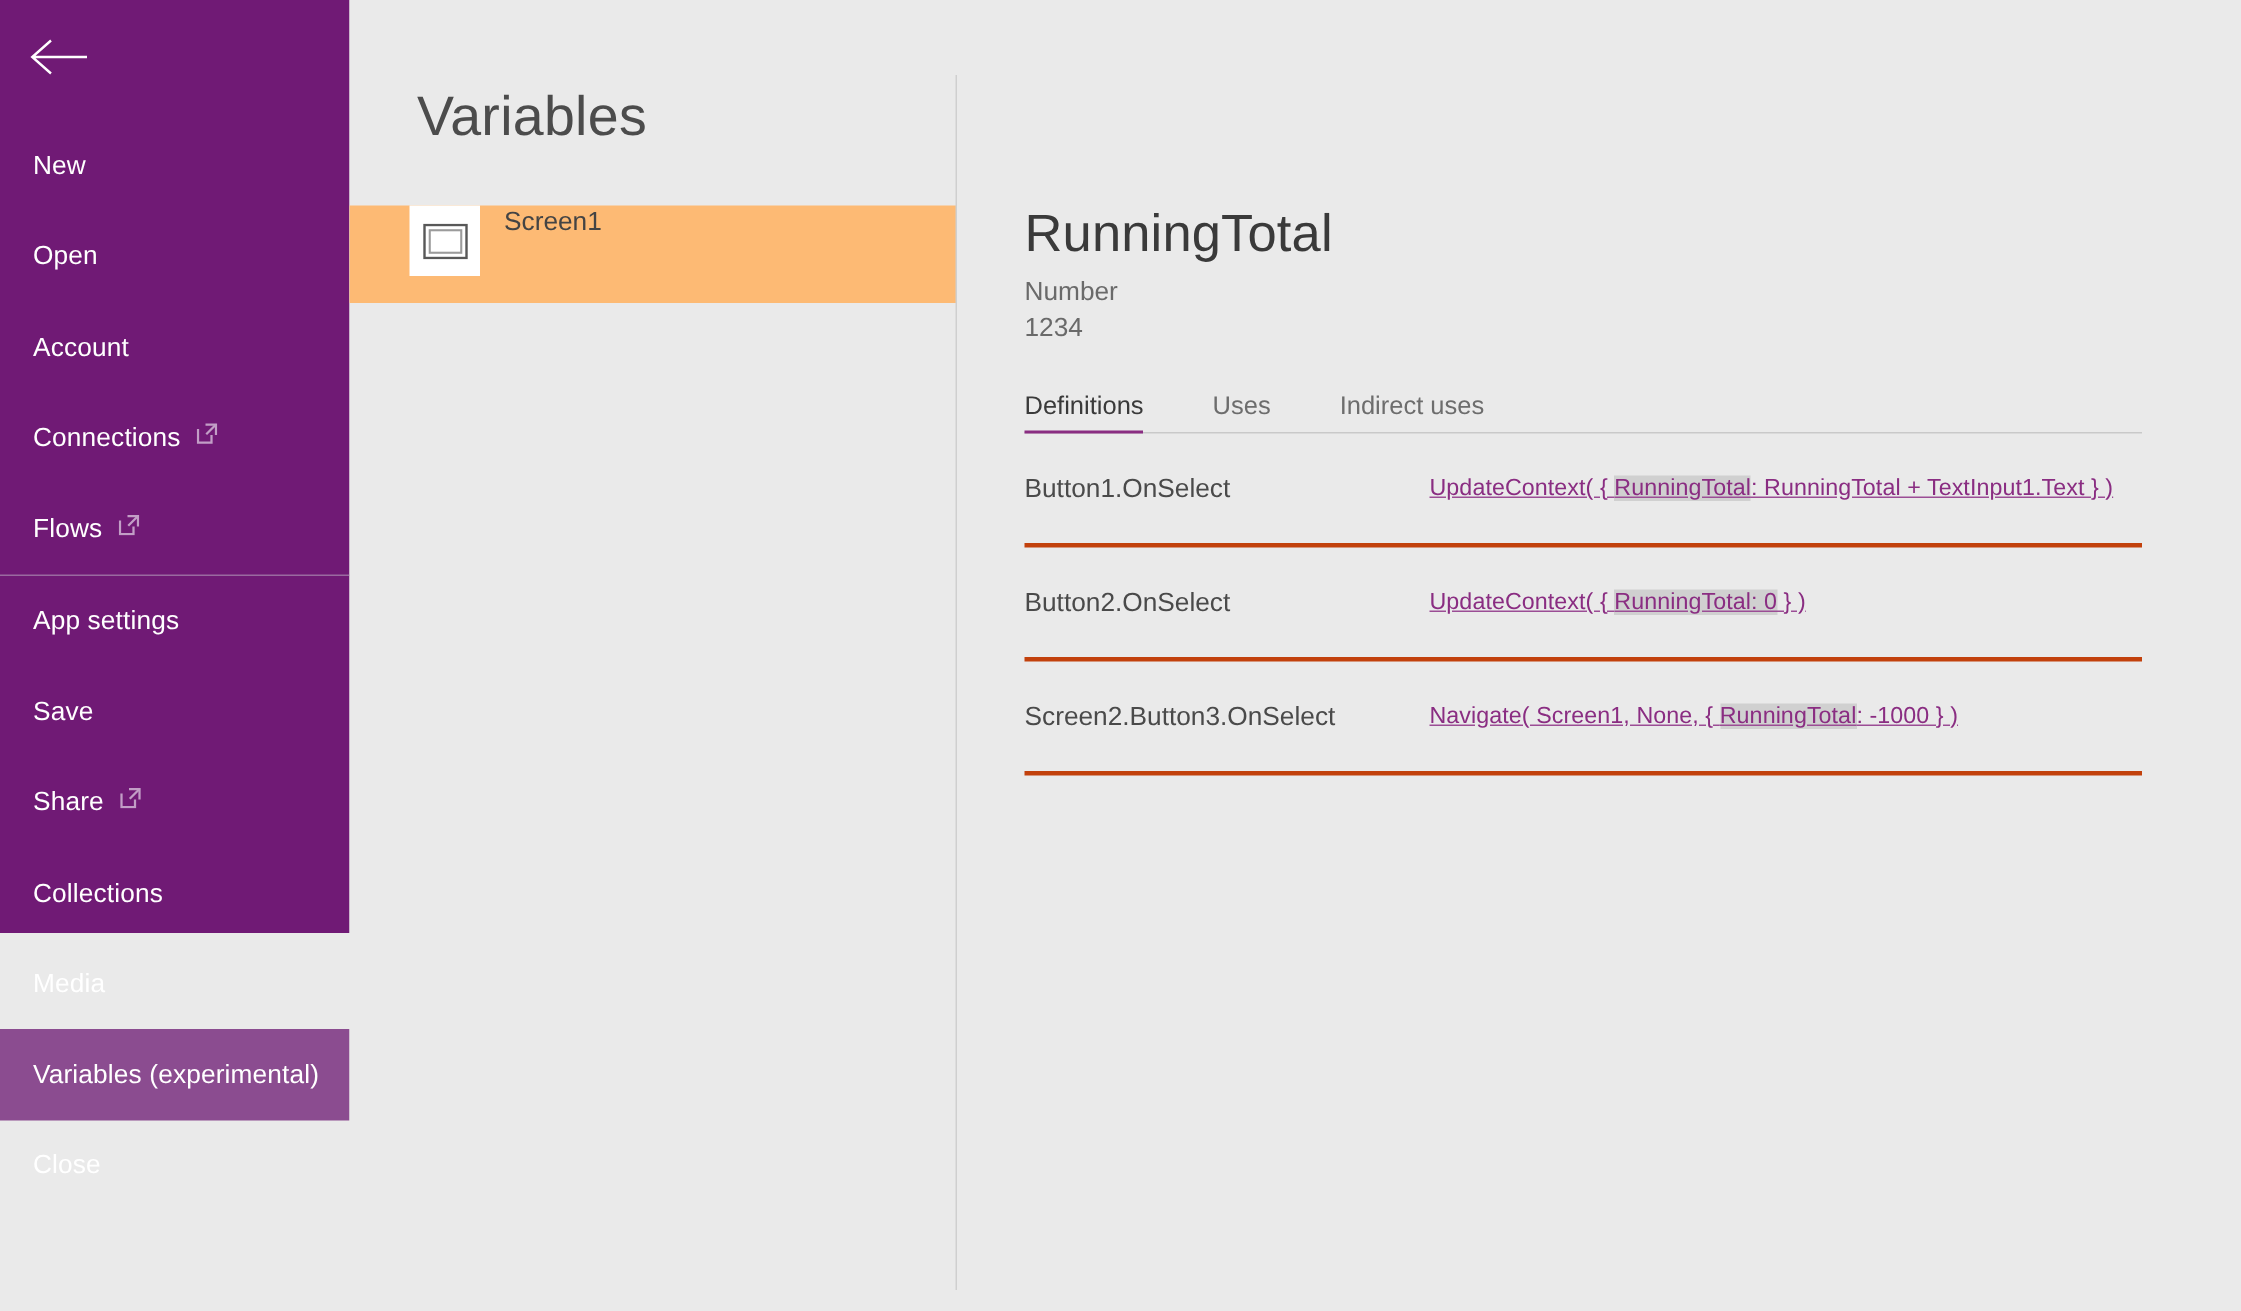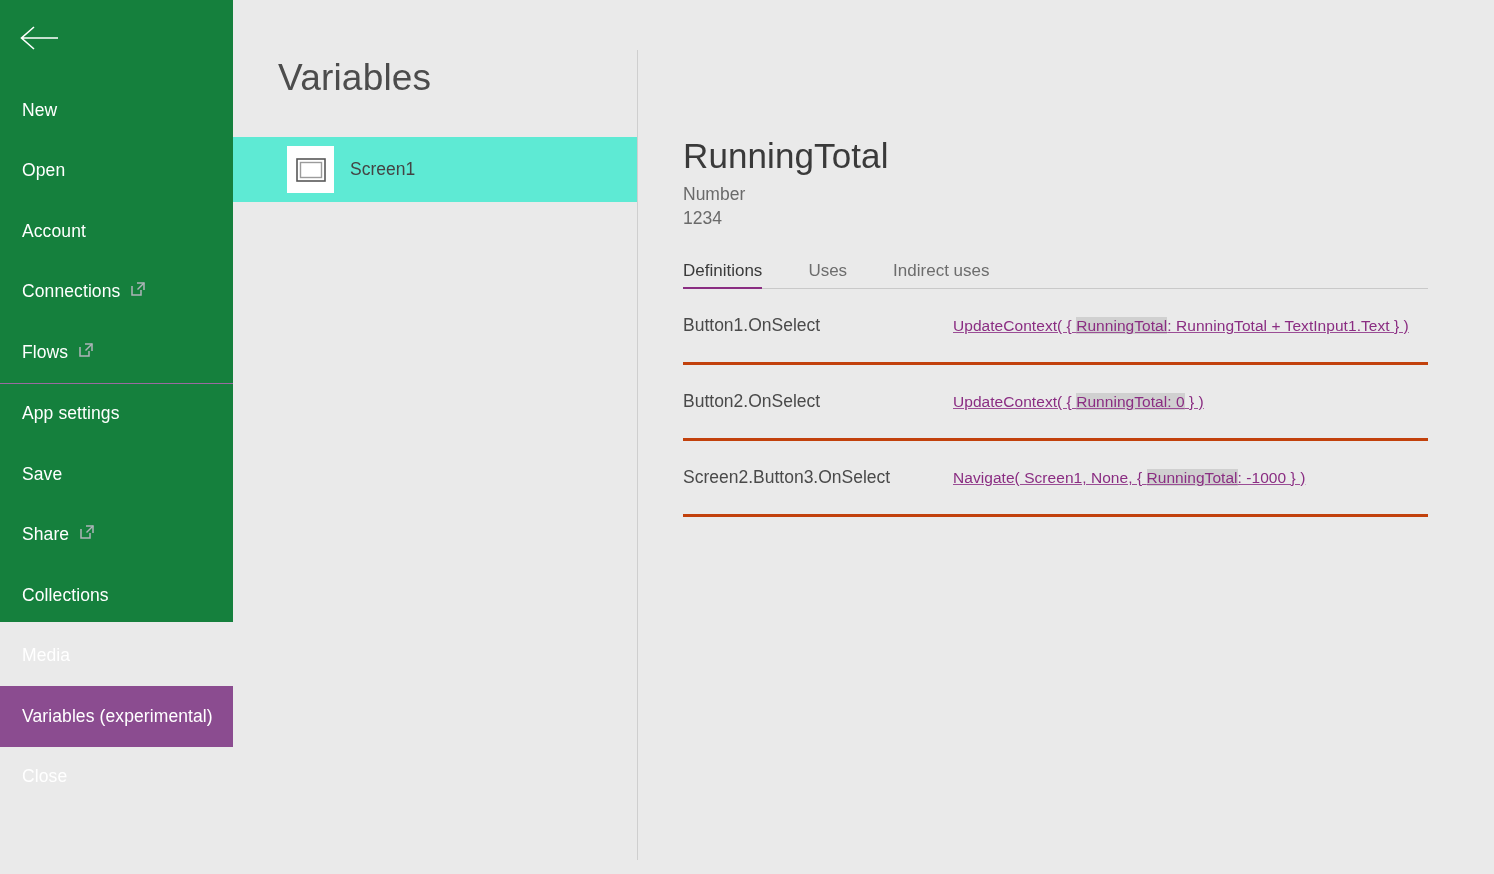--- a/index.html
+++ b/index.html
@@ -17,21 +17,21 @@
     width: 1494px;
     height: 874px;
     background: #eaeaea;
     display: flex;
   }
 
   
   .sidebar {
     width: 233px;
     height: 622px;
-    background: #15803d;
+    background: #701a75;
     flex: 0 0 233px;
     position: relative;
     color: #ffffff;
   }
 
   .back-btn {
     height: 80px;
     display: flex;
     align-items: center;
     padding-left: 18px;
@@ -84,24 +84,23 @@
     font-size: 37px;
     font-weight: 300;
     color: #4c4c4c;
     padding: 57px 0 0 45px;
     letter-spacing: 0.2px;
   }
 
   .screen-row {
     margin-top: 38px;
     height: 65px;
-    background: #5eead4;
-    display: flex;
-    align-items: center;
-    padding-left: 54px;
+    background: #fdba74;
+    display: flex;
+    padding-left: 40px;
     cursor: pointer;
   }
 
   .screen-thumb {
     width: 47px;
     height: 47px;
     background: #ffffff;
     display: flex;
     align-items: center;
     justify-content: center;

